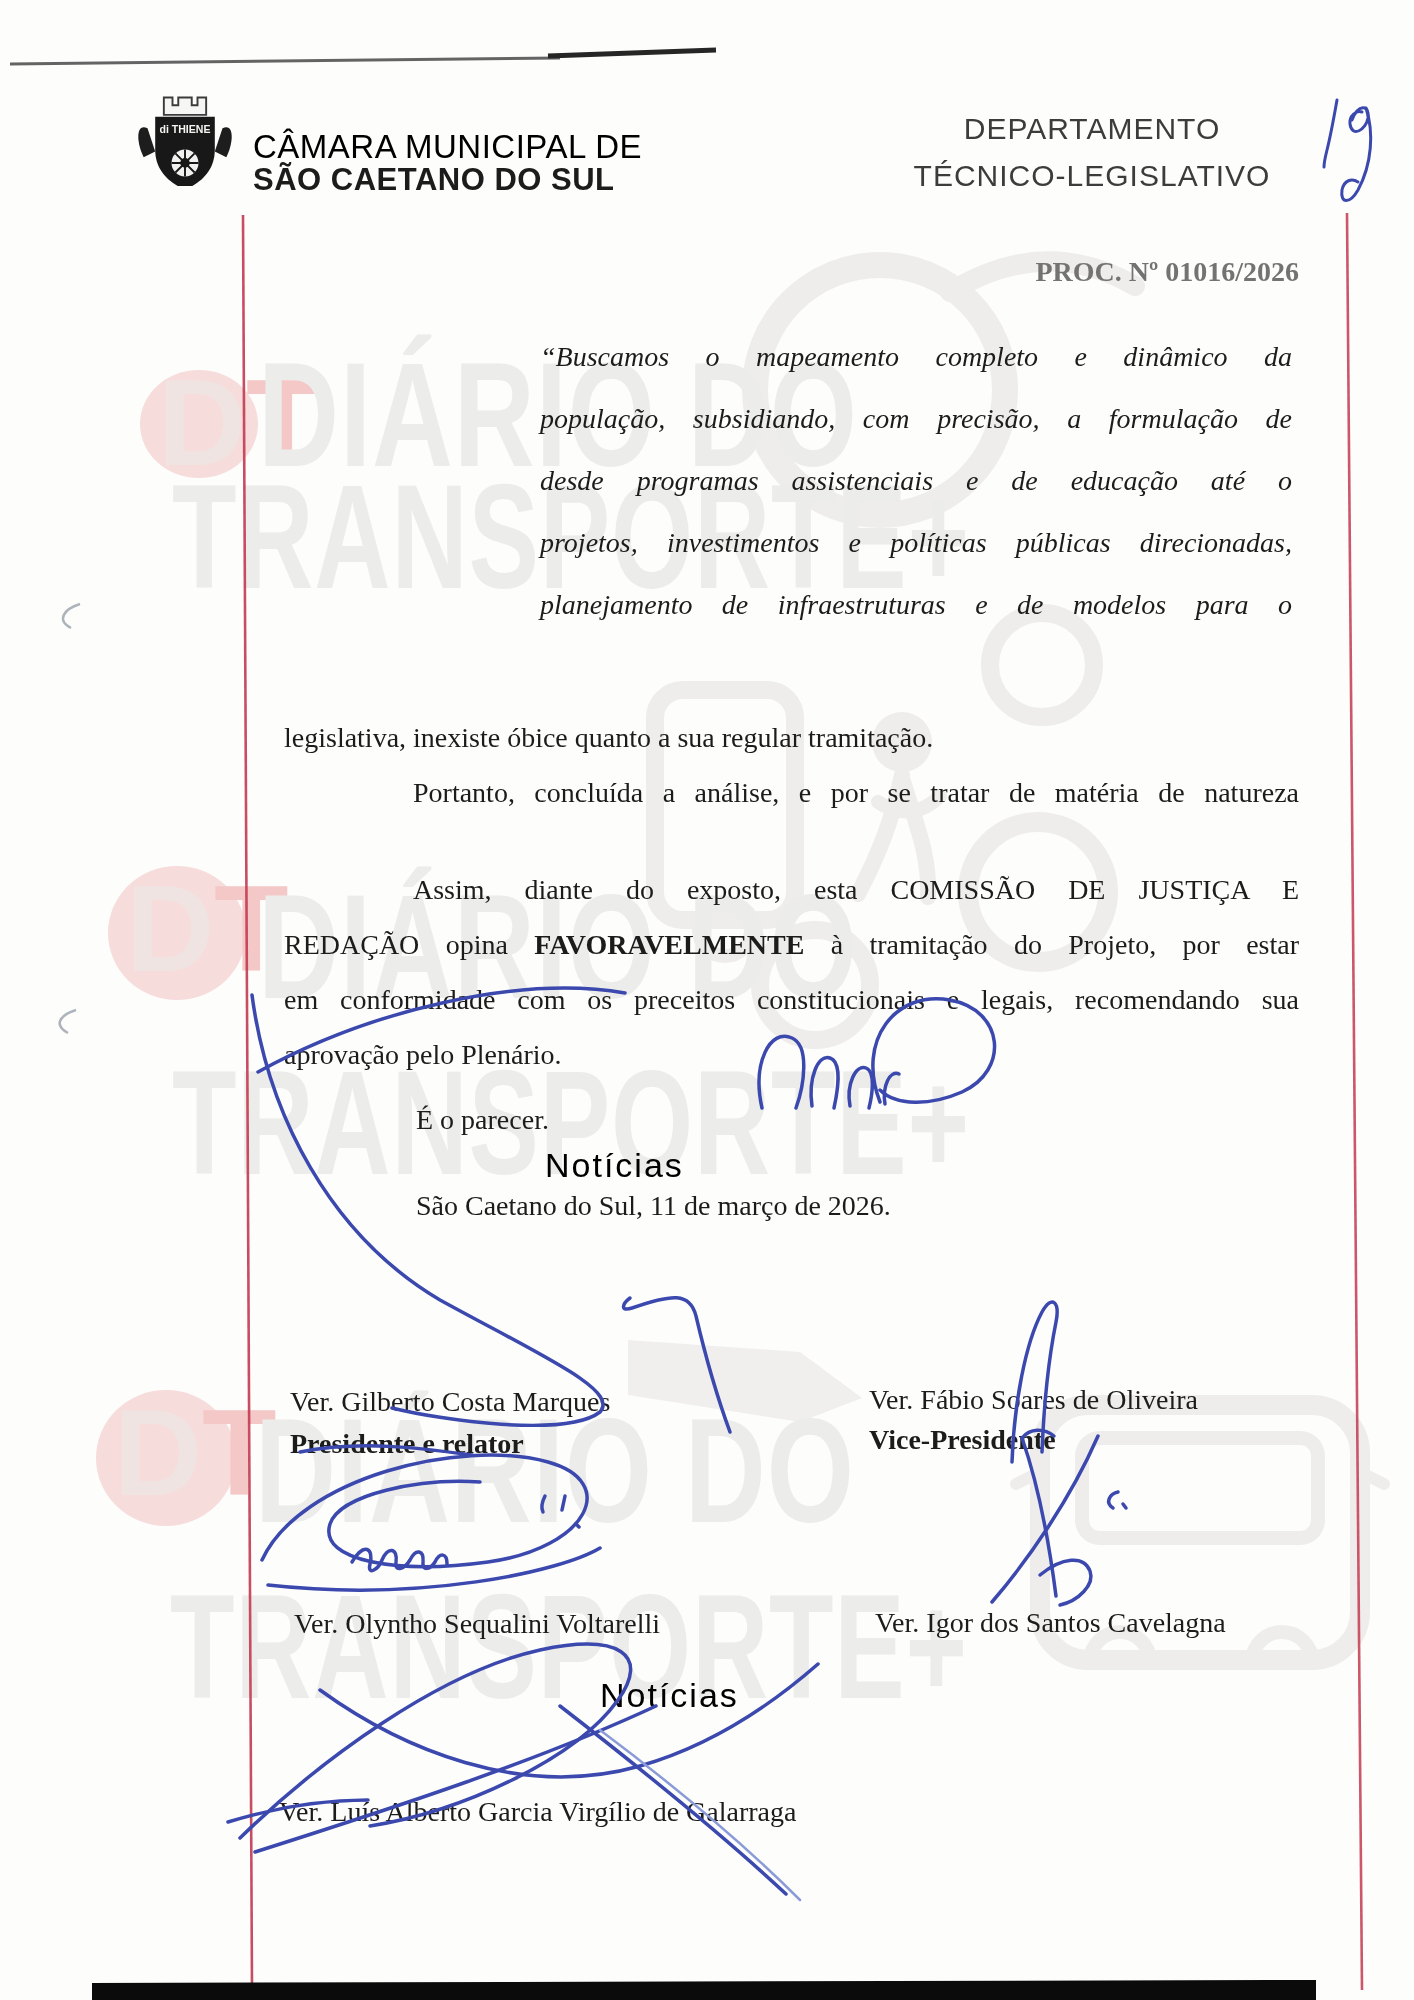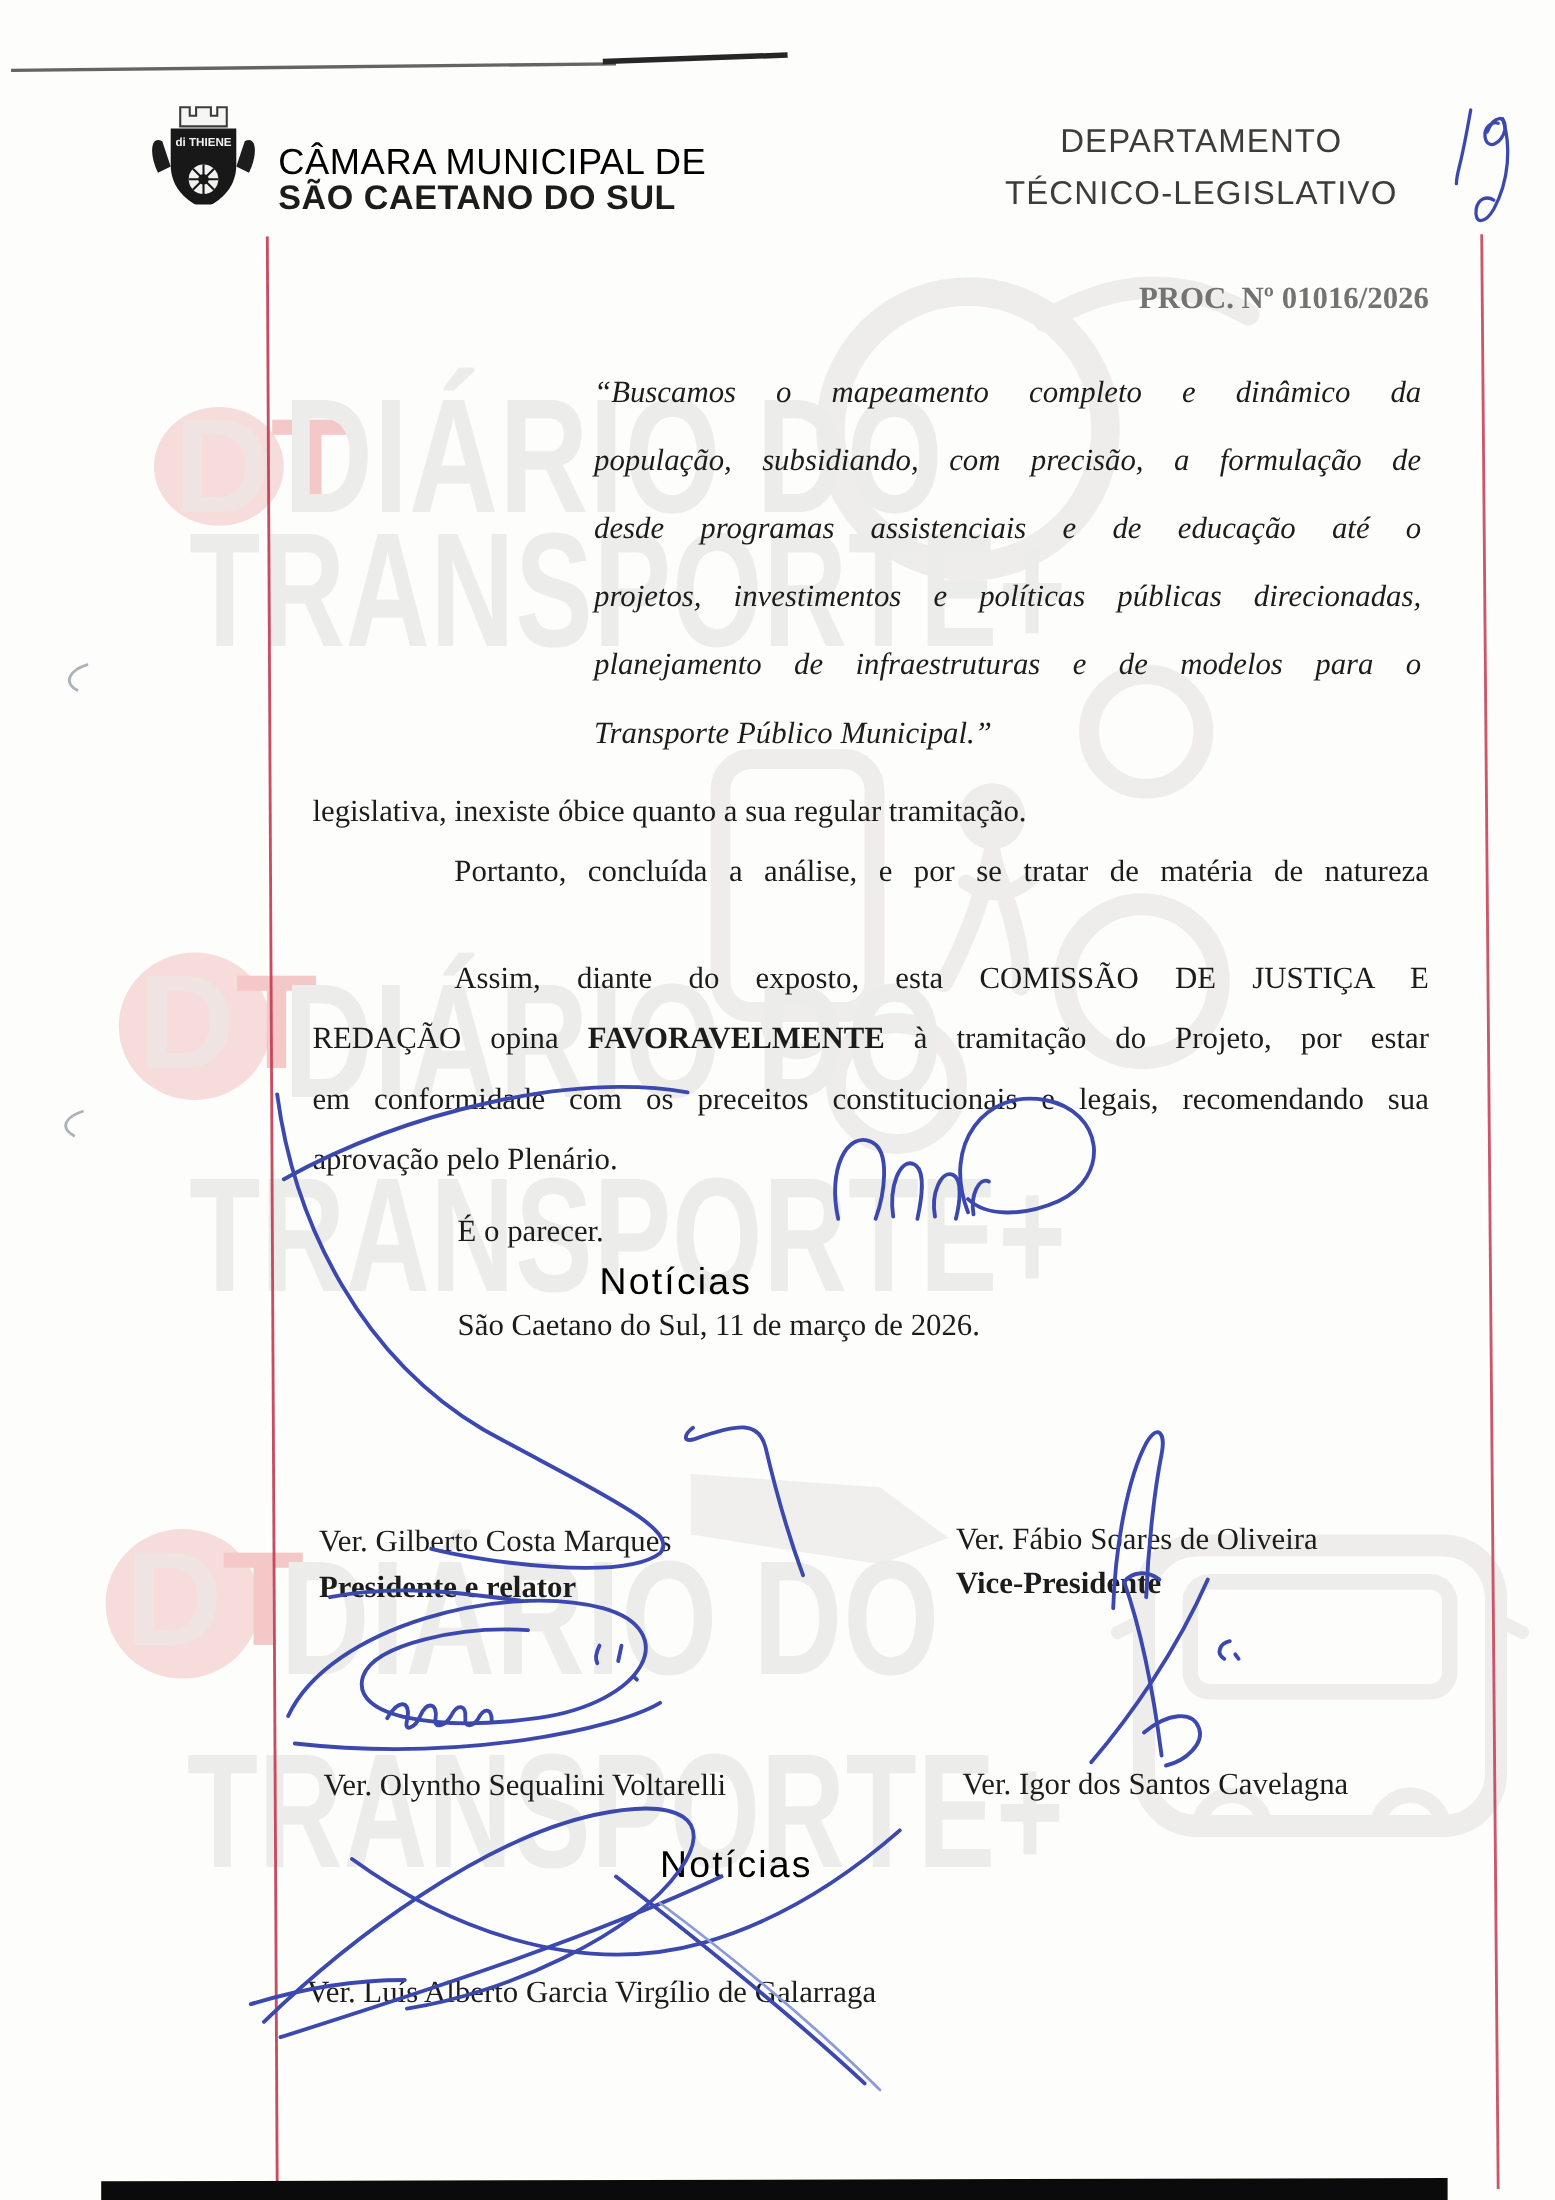--- a/index.html
+++ b/index.html
@@ -124,21 +124,20 @@
     <div class="abs dept" style="left:880px;top:159px">TÉCNICO-LEGISLATIVO</div>
 
     <div class="abs proc" style="left:899px;top:256px">PROC. Nº 01016/2026</div>
 
     <div class="abs" style="left:540px;top:326px">
       <div class="qline">“Buscamos o mapeamento completo e dinâmico da</div>
       <div class="qline">população, subsidiando, com precisão, a formulação de</div>
       <div class="qline">desde programas assistenciais e de educação até o</div>
       <div class="qline">projetos, investimentos e políticas públicas direcionadas,</div>
       <div class="qline">planejamento de infraestruturas e de modelos para o</div>
-      <div class="qline last">Transporte Público Municipal.”</div>
     </div>
 
     <div class="abs" style="left:284px;top:710px">
       <div class="bline last">legislativa, inexiste óbice quanto a sua regular tramitação.</div>
       <div class="bline indent">Portanto, concluída a análise, e por se tratar de matéria de natureza</div>
     </div>
 
     <div class="abs" style="left:284px;top:862px">
       <div class="bline indent">Assim, diante do exposto, esta COMISSÃO DE JUSTIÇA E</div>
       <div class="bline"><span>REDAÇÃO opina </span><span class="b">FAVORAVELMENTE</span><span> à tramitação do Projeto, por estar</span></div>

